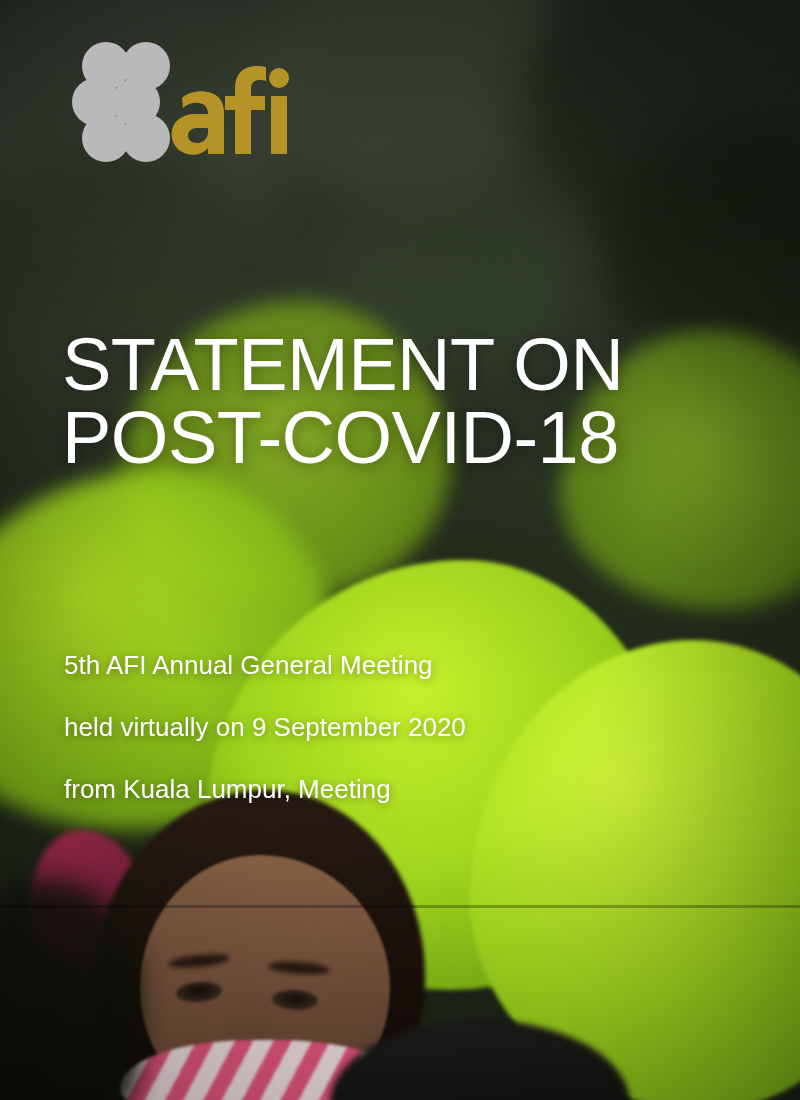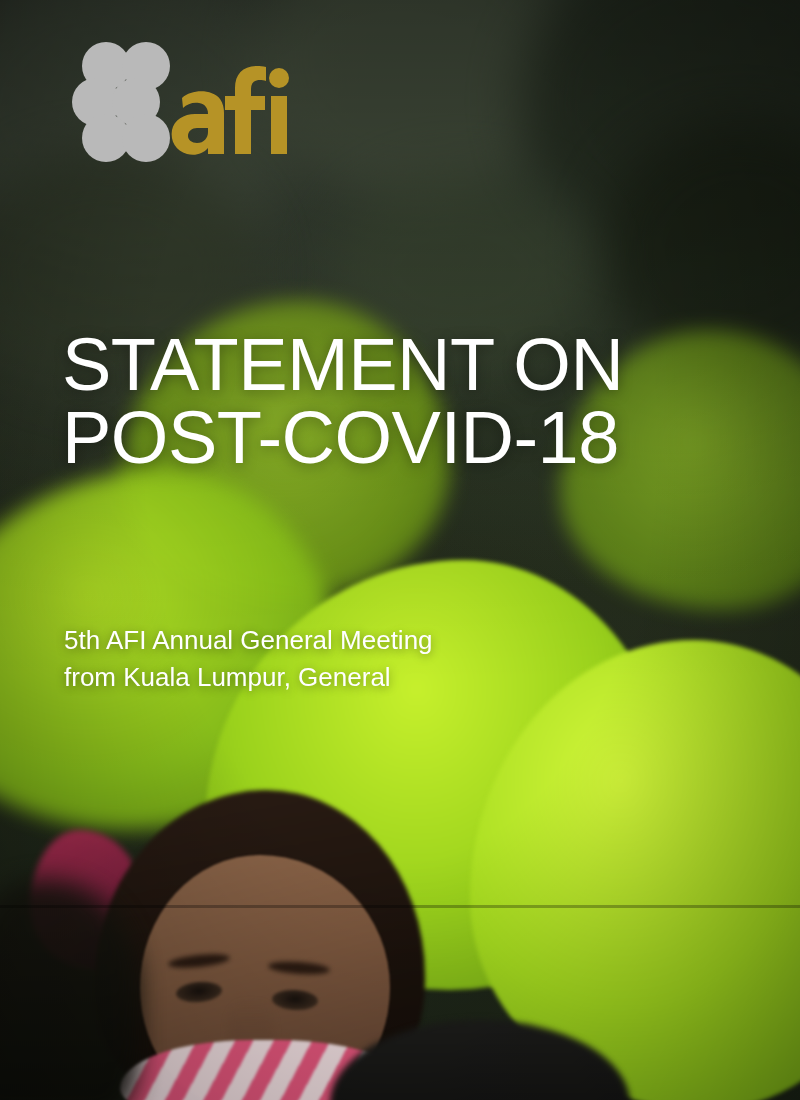--- a/index.html
+++ b/index.html
@@ -194,21 +194,21 @@
     position: absolute;
     left: 64px;
     top: 622px;
     width: 640px;
     color: #ffffff;
     font-size: 26px;
     line-height: 1.42;
     font-weight: 400;
     text-shadow: 0 2px 10px rgba(0,0,0,.4);
   }
-  .subtitle .sline { display: block; }
+  .subtitle .sline { display: block; margin-top: 25px; }
 </style>
 </head>
 <body>
 
 <div class="page">
 
   <div class="photo">
     <div class="base"></div>
     <div class="blob b1"></div>
     <div class="blob b2"></div>
@@ -258,16 +258,17 @@
     </svg>
   </div>
 
   <h1 class="title">
     <span class="line">STATEMENT ON</span>
     <span class="line">POST-COVID-18</span>
   </h1>
 
   <div class="subtitle">
     <span class="sline">5th AFI Annual General Meeting</span>
-    <span class="sline">from Kuala Lumpur, General</span>
+    <span class="sline">held virtually on 9 September 2020</span>
+    <span class="sline">from Kuala Lumpur, Meeting</span>
   </div>
 
 </div>
 
 </body></html>

